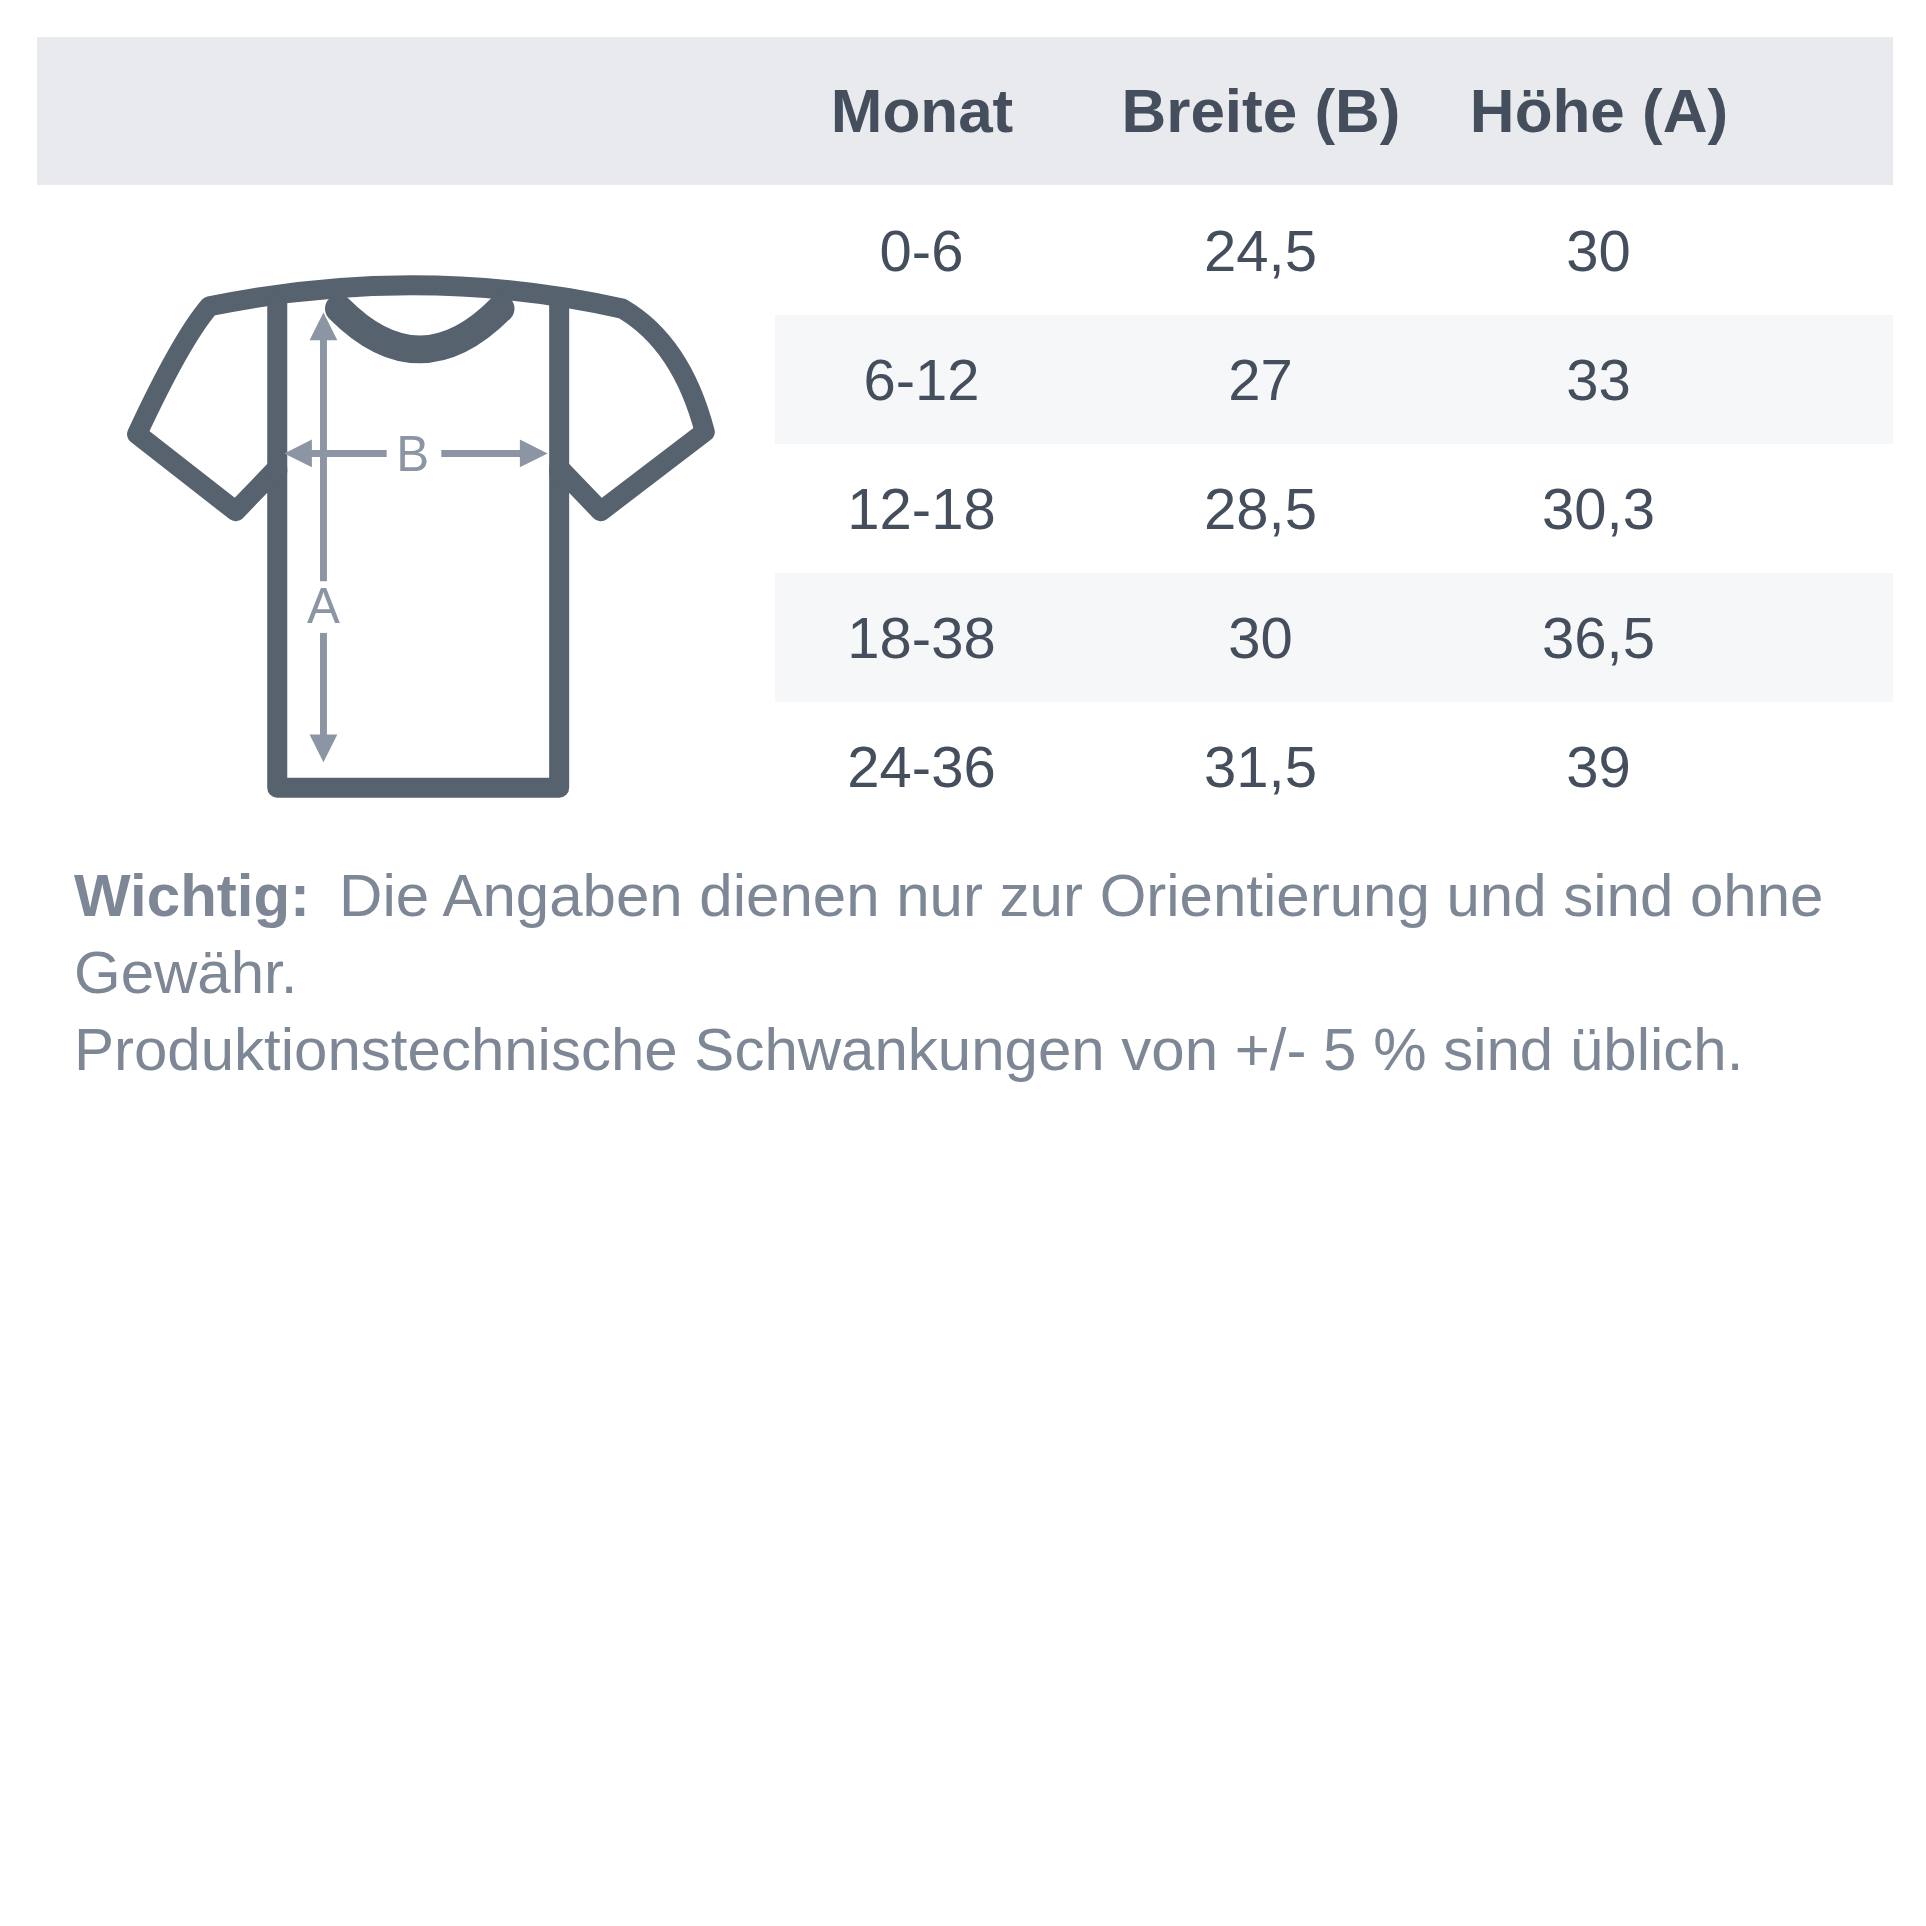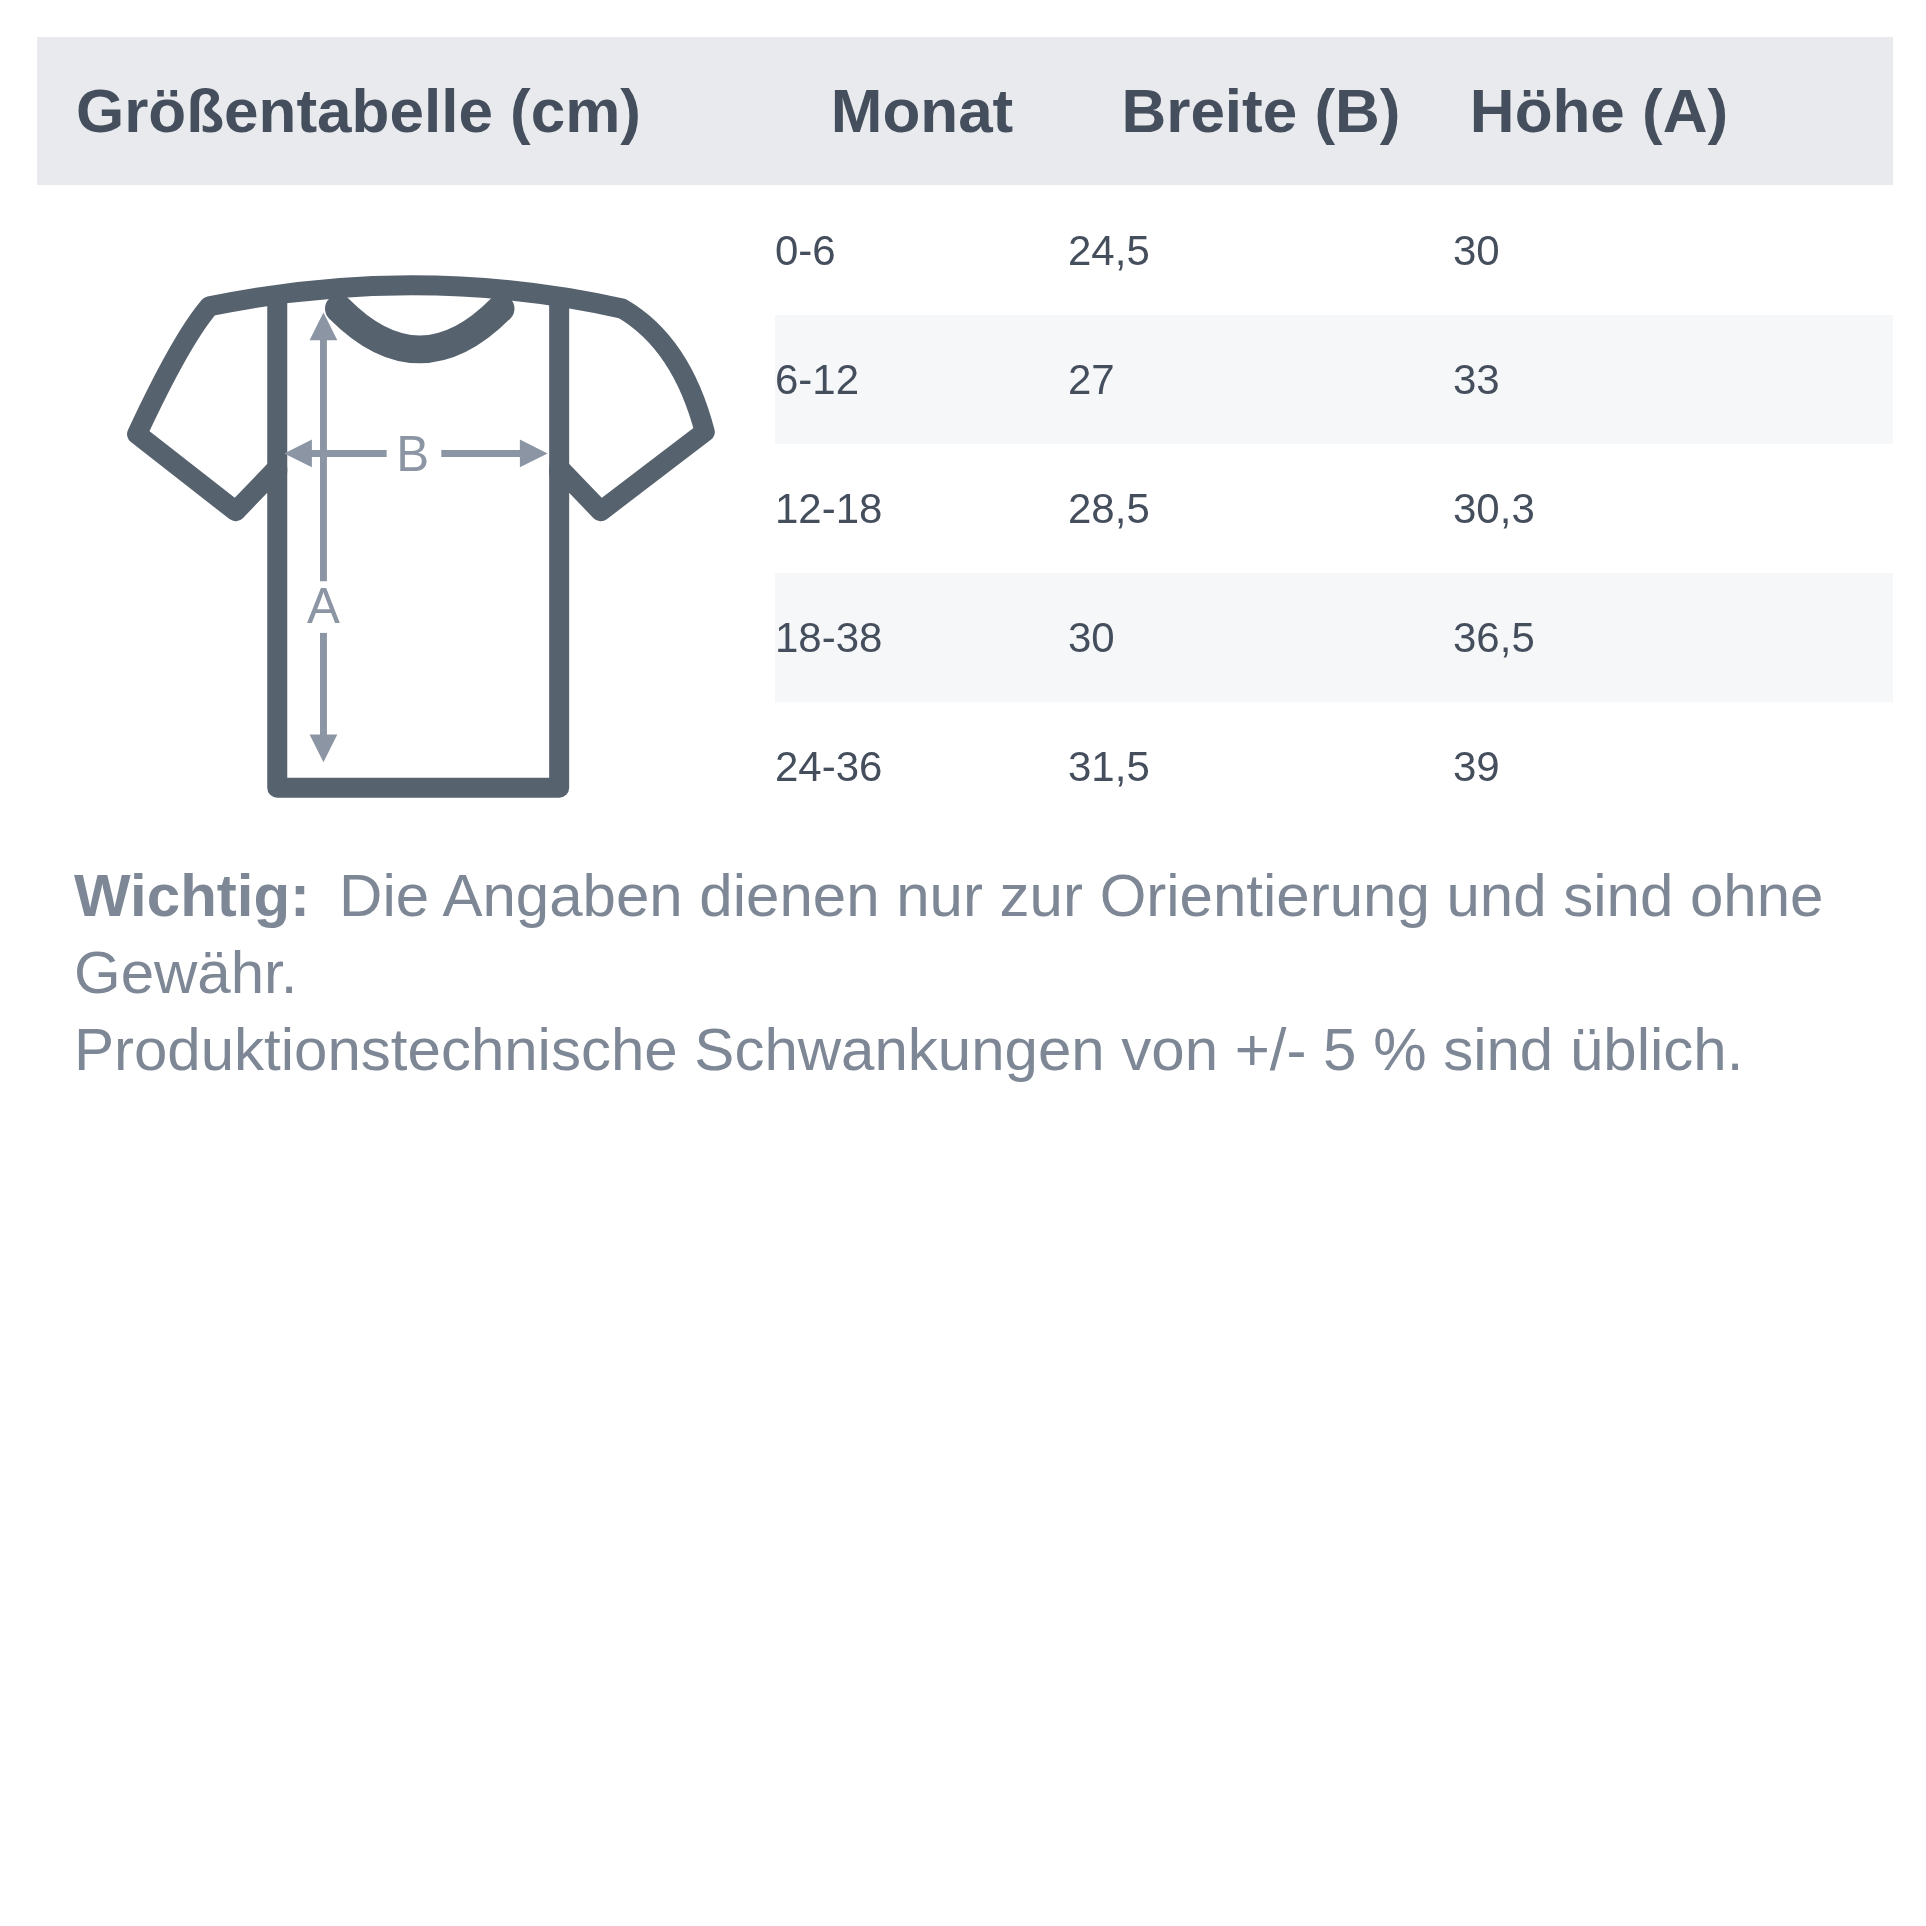--- a/index.html
+++ b/index.html
@@ -56,22 +56,22 @@
     width:1118px;
   }
   .row{
     display:grid;
     grid-template-columns:293px 385px 291px 1fr;
     height:129px;
     align-items:center;
   }
   .row.striped{ background:var(--stripe-bg); }
   .cell{
-    text-align:left;
-    font-size:42px;
+    text-align:center;
+    font-size:58px;
     color:var(--ink);
     white-space:nowrap;
   }
 
   
   .diagram{
     position:absolute;
     left:100px; top:247px;
     width:678px; height:570px;
   }
@@ -117,21 +117,20 @@
     color:var(--note);
   }
   .note-label{ font-weight:bold; margin-right:29px; }
 </style>
 </head>
 <body>
 
 <div class="sheet">
 
   <div class="header-bar">
-    <div class="header-title">Größentabelle (cm)</div>
     <div class="col-head width">Breite (B)</div>
     <div class="col-head month">Monat</div>
     <div class="col-head height">Höhe (A)</div>
   </div>
 
   <div class="diagram">
     <svg viewBox="0 0 880 740" aria-hidden="true">
 
       <path class="shirt-line" d="M 48,243
                C 75,185 112,112 142,77

